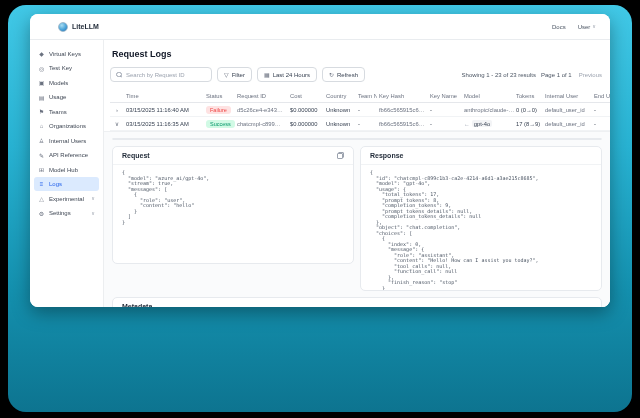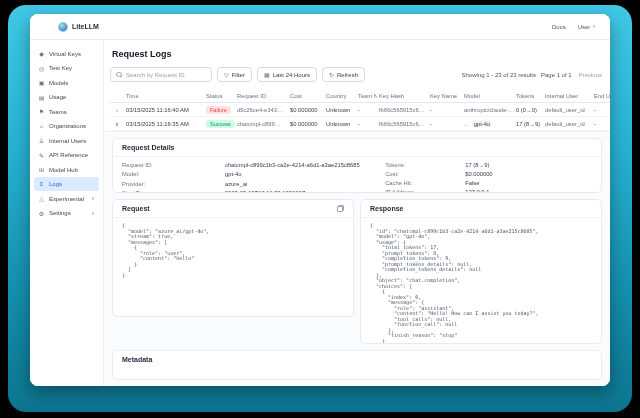--- a/index.html
+++ b/index.html
@@ -1,20 +1,20 @@
 <!DOCTYPE html>
 <html><head>
 <meta charset="utf-8">
 <style>
   * { margin:0; padding:0; box-sizing:border-box; }
   html,body { width:640px; height:418px; }
   body { background:#000; position:relative; overflow:hidden; font-family:"Liberation Sans",sans-serif; }
   .frame { position:absolute; left:8px; right:8px; top:5px; bottom:6px; border-radius:18px;
            background:linear-gradient(180deg,#41c8e6 0%,#28b2d2 35%,#1490ae 70%,#0d7490 100%); }
-  .window { position:absolute; left:30px; top:14px; width:580px; height:372px; background:#fff;
+  .window { position:absolute; left:30px; top:14px; width:580px; height:293px; background:#fff;
             border-radius:8px; overflow:hidden; display:flex; flex-direction:column;
             box-shadow:0 6px 18px rgba(0,0,0,.35); }
 
   
   .titlebar { flex:0 0 26px; display:flex; align-items:center; justify-content:space-between;
               padding:0 14px 0 28px; border-bottom:1px solid #e9ecef; background:#fff; }
   .brand { display:flex; align-items:center; gap:4px; font-size:7px; font-weight:bold; color:#1f2937; }
   .logo-circle { width:10px; height:10px; border-radius:50%;
                  background:radial-gradient(circle at 35% 30%, #a8ddf2 0%, #4aa3d8 55%, #2a6fb5 100%);
                  border:0.5px solid #9db9cc; }

